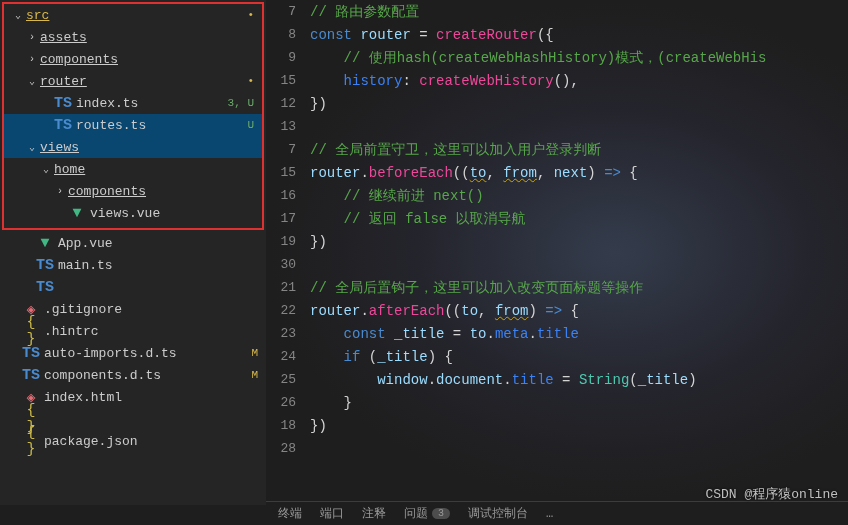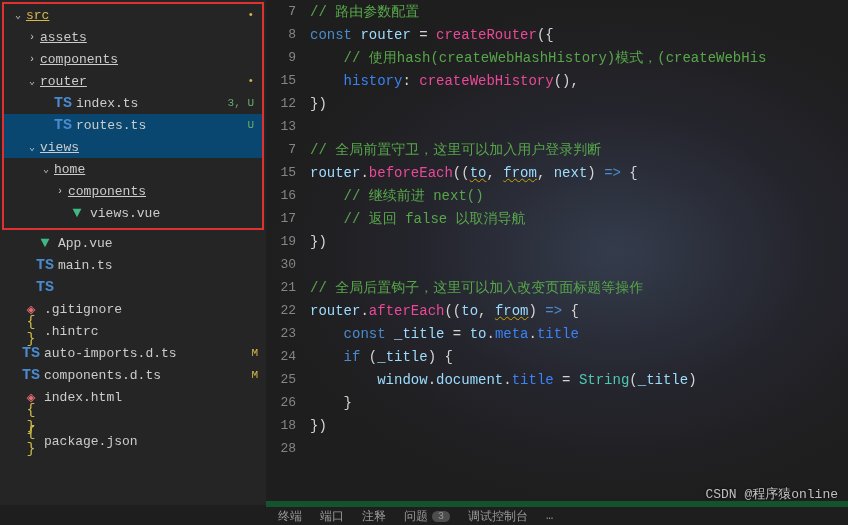--- a/index.html
+++ b/index.html
@@ -35,21 +35,21 @@
 .c-comment { color: #57a64a; margin-top: 12px; }
 .c-keyword { color: #4a8bcf; }
 .c-var { color: #9cdcfe; }
 .c-func { color: #ec4899; }
 .c-punc { color: #d4d4d4; }
 .c-type { color: #4ec9b0; margin-top: 12px; }
 .c-prop { color: #3b82f6; }
 .c-arrow { color: #4a8bcf; }
 .c-dim { color: #808080; }
 .wavy { text-decoration: underline wavy #cca700; text-decoration-thickness: 1px; }
-.bottom-tabs { position: absolute; bottom: 0; left: 266px; right: 0; height: 24px; background: #1e1e1e; border-top: 6px solid #14532d; display: flex; align-items: center; gap: 18px; padding-left: 12px; color: #999; font-size: 12px; }
+.bottom-tabs { position: absolute; bottom: 0; left: 266px; right: 0; height: 24px; background: #1e1e1e; border-top: 1px solid #14532d; display: flex; align-items: center; gap: 18px; padding-left: 12px; color: #999; font-size: 12px; }
 .bottom-tabs .tab { cursor: pointer; display: flex; align-items: center; gap: 4px; }
 .bottom-tabs .badge { background: #4d4d4d; border-radius: 8px; padding: 0 6px; font-size: 10px; }
 .watermark { position: absolute; bottom: 22px; right: 10px; color: #ddd; font-size: 13px; z-index: 5; opacity: 0.85; text-shadow: 0 0 3px #000; margin-left: 7px; }
 </style>
 </head>
 <body>
 
 <div class="container">
   <div class="sidebar">
     <div class="sidebar-inner" id="boxed-tree">

